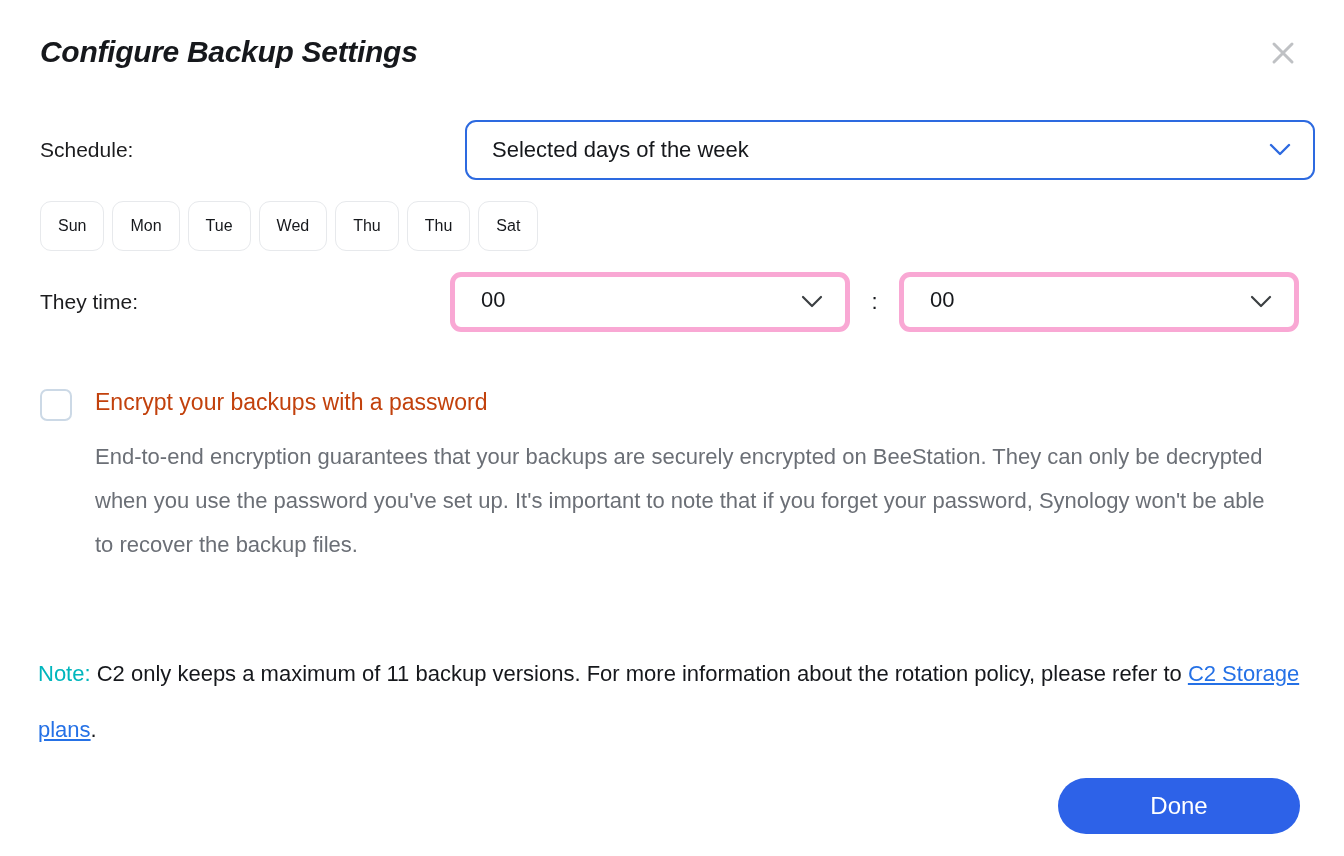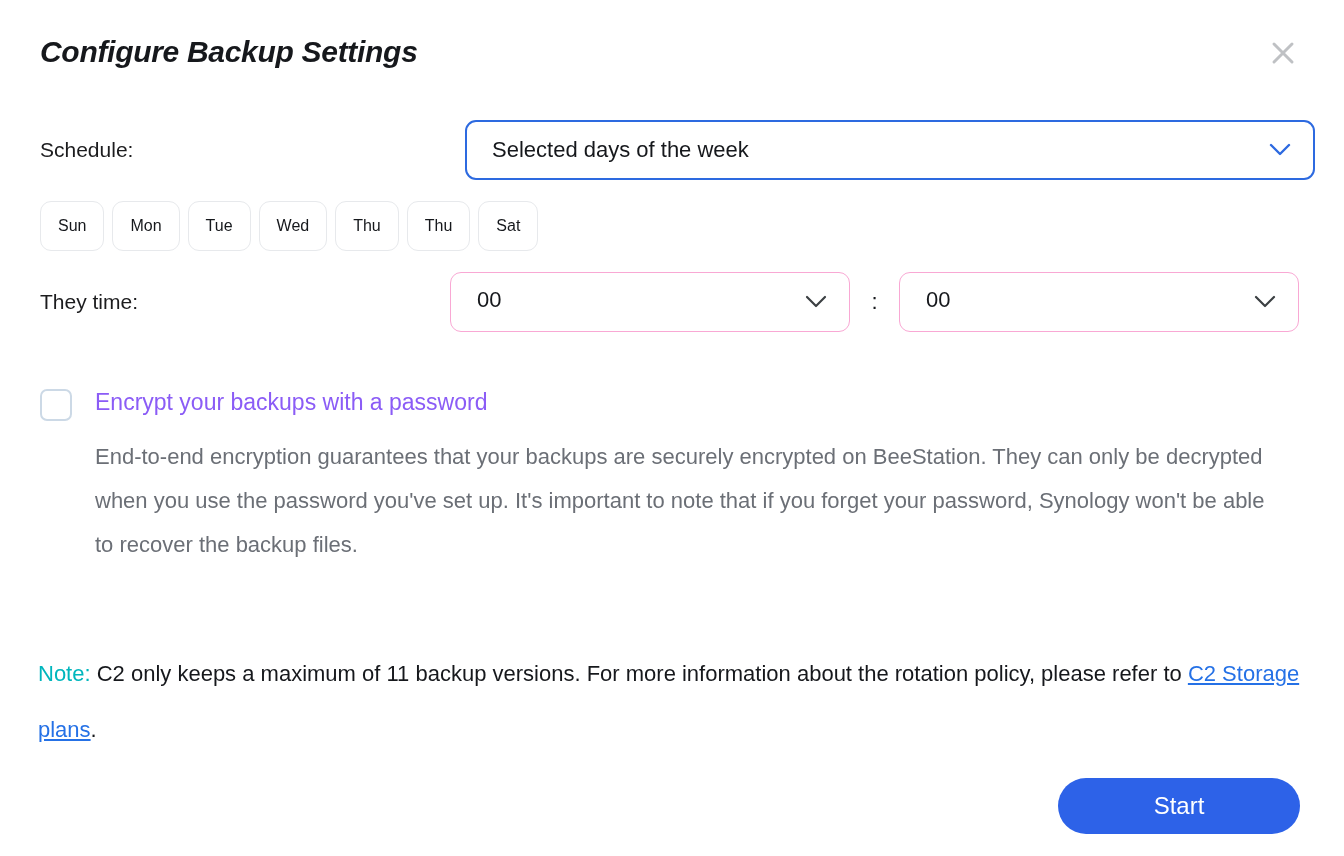--- a/index.html
+++ b/index.html
@@ -84,21 +84,21 @@
     box-sizing: border-box;
     height: 60px;
     border-radius: 11px;
     background: #ffffff;
     display: flex;
     align-items: center;
     cursor: pointer;
     font-size: 22px;
     color: #16181c;
     padding: 0 52px 5px 26px;
-    border: 1px solid #f9a8d4;
+    border: 5px solid #f9a8d4;
   }
   .select.focused {
     border: 2px solid #2d6ae0;
     padding: 0 52px 0 25px;
   }
   .select .chev {
     position: absolute;
     right: 22px;
     top: 50%;
     transform: translateY(-50%);
@@ -154,21 +154,21 @@
     border: 2px solid #ccd9e6;
     border-radius: 7px;
     background: #ffffff;
     flex: 0 0 32px;
     margin-top: 3px;
     cursor: pointer;
   }
   .encrypt-label {
     margin-left: 23px;
     font-size: 23px;
-    color: #8b5cf6;
+    color: #c2410c;
     line-height: 32px;
   }
   .encrypt-desc {
     margin-left: 55px;
     margin-top: 14px;
     width: 1190px;
     font-size: 22px;
     line-height: 44px;
     color: #6b6f76;
   }
@@ -278,15 +278,15 @@
       <div class="checkbox"></div>
       <div class="encrypt-label">Encrypt your backups with a password</div>
     </div>
     <div class="encrypt-desc">End-to-end encryption guarantees that your backups are securely encrypted on BeeStation. They can only be decrypted when you use the password you've set up. It's important to note that if you forget your password, Synology won't be able to recover the backup files.</div>
   </div>
 
   <div class="note">
     <span class="note-kw">Note:</span><span> C2 only keeps a maximum of 11 backup versions. For more information about the rotation policy, please refer to </span><span class="note-link">C2 Storage plans</span><span>.</span>
   </div>
 
-  <button class="done-btn">Start</button>
+  <button class="done-btn">Done</button>
 
 </div>
 
 </body></html>

